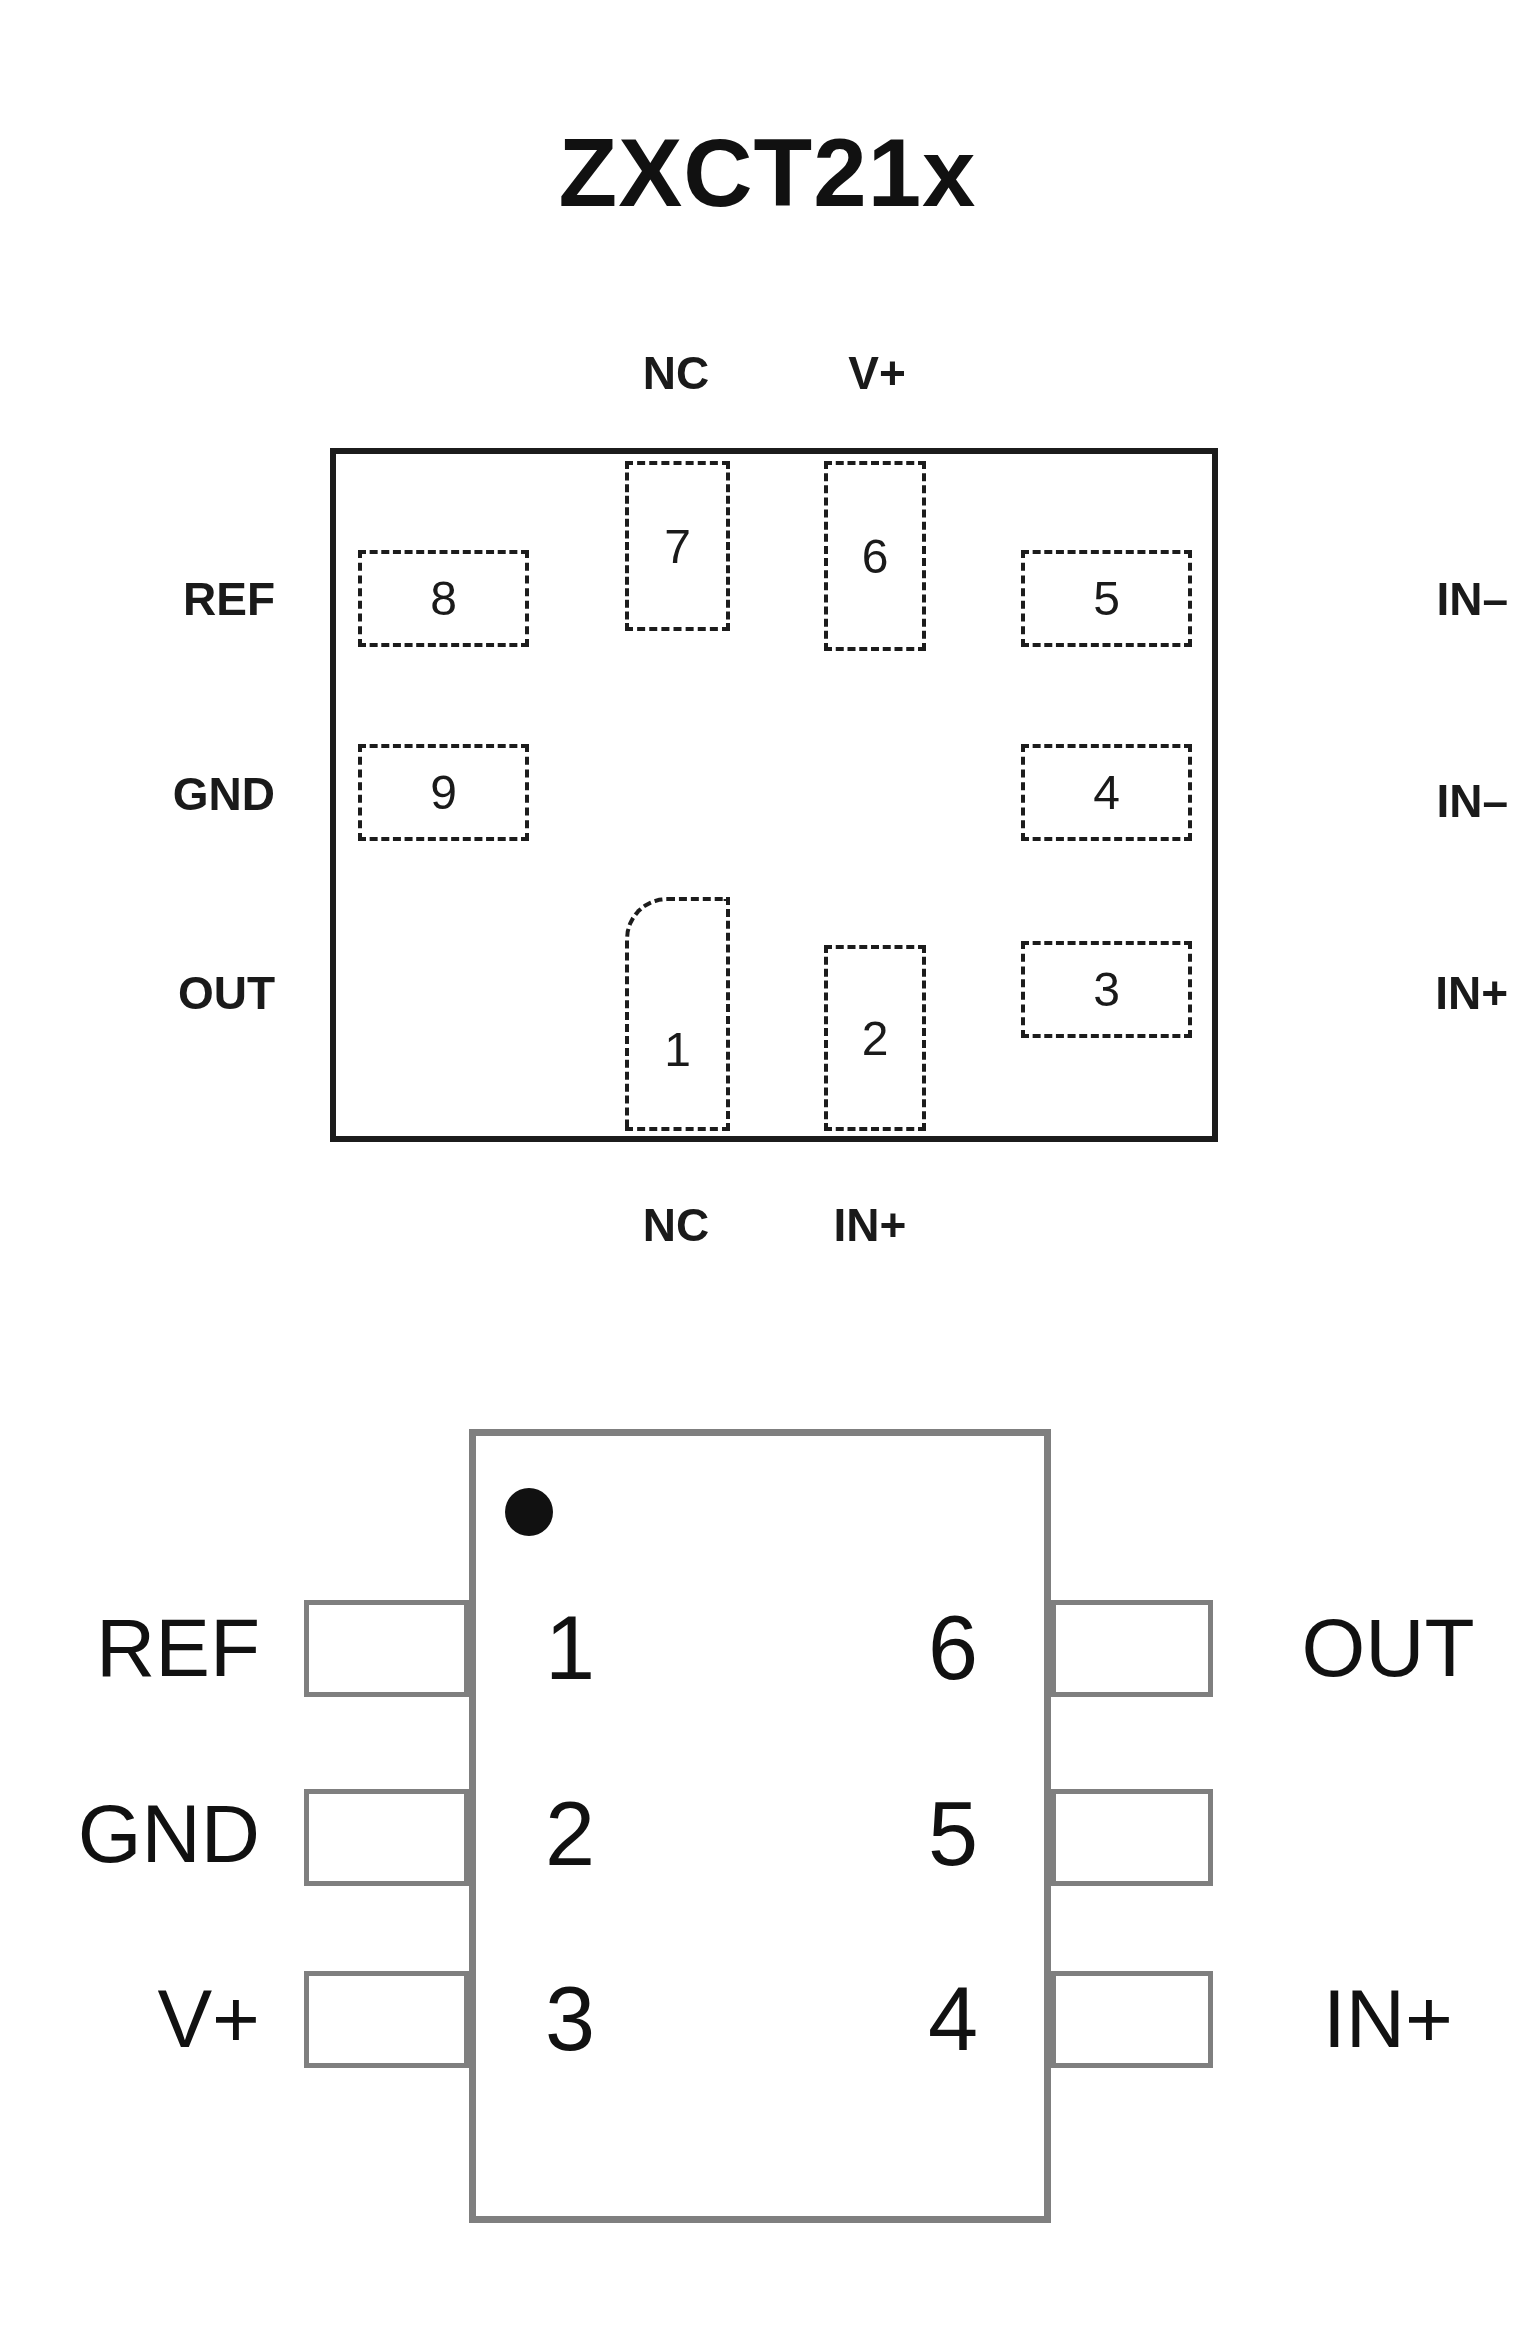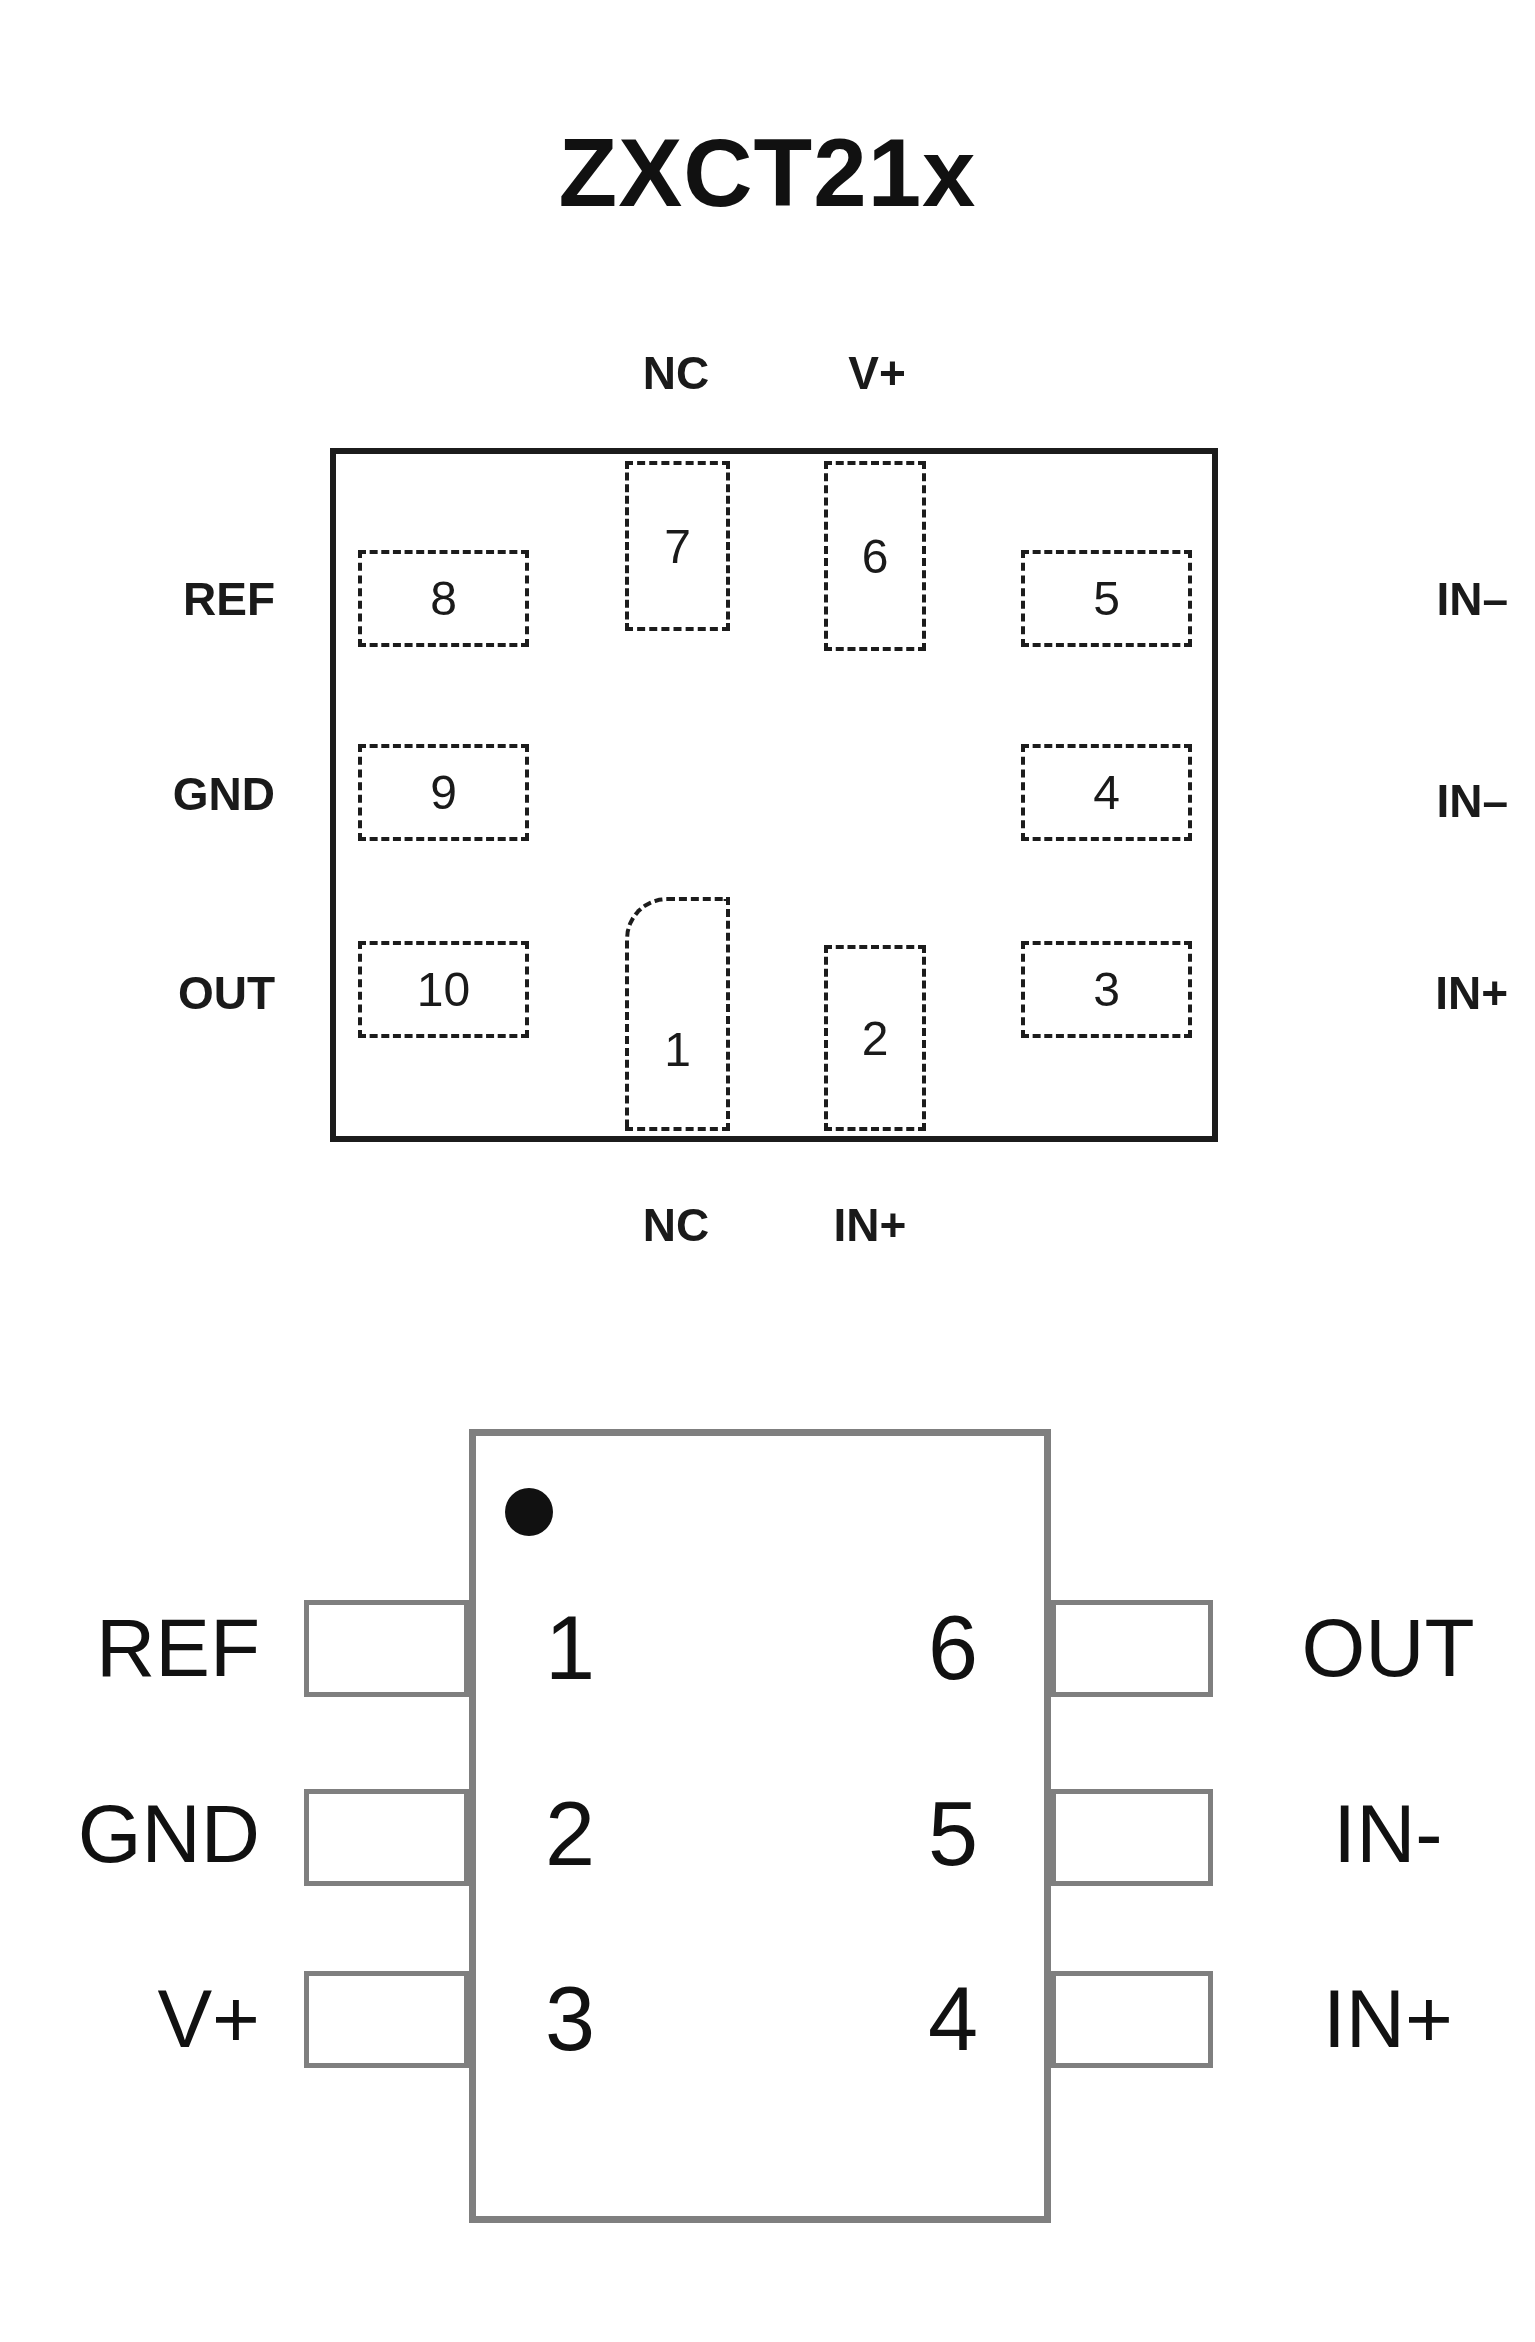--- a/index.html
+++ b/index.html
@@ -112,21 +112,20 @@
 
   <div class="abs title">ZXCT21x</div>
 
   <div class="abs dlbl dlbl-nc-top">NC</div>
   <div class="abs dlbl dlbl-vp-top">V+</div>
 
   <div class="abs dfn-body"></div>
 
   <div class="abs dpin dpin8">8</div>
   <div class="abs dpin dpin9">9</div>
-  <div class="abs dpin dpin10">10</div>
 
   <div class="abs dpin dpin5">5</div>
   <div class="abs dpin dpin4">4</div>
   <div class="abs dpin dpin3">3</div>
 
   <div class="abs dpin dpin7">7</div>
   <div class="abs dpin dpin6">6</div>
 
   <div class="abs dpin dpin1">1</div>
   <div class="abs dpin dpin2">2</div>
@@ -157,16 +156,15 @@
   <div class="abs snum snumL snrow2">2</div>
   <div class="abs snum snumL snrow3">3</div>
   <div class="abs snum snumR snrow1">6</div>
   <div class="abs snum snumR snrow2">5</div>
   <div class="abs snum snumR snrow3">4</div>
 
   <div class="abs slbl slblL slrow1">REF</div>
   <div class="abs slbl slblL slrow2">GND</div>
   <div class="abs slbl slblL slrow3">V+</div>
   <div class="abs slbl slblR slrow1">OUT</div>
-  <div class="abs slbl slblR slrow2">IN-</div>
   <div class="abs slbl slblR slrow3">IN+</div>
 
 </div>
 
 </body></html>

